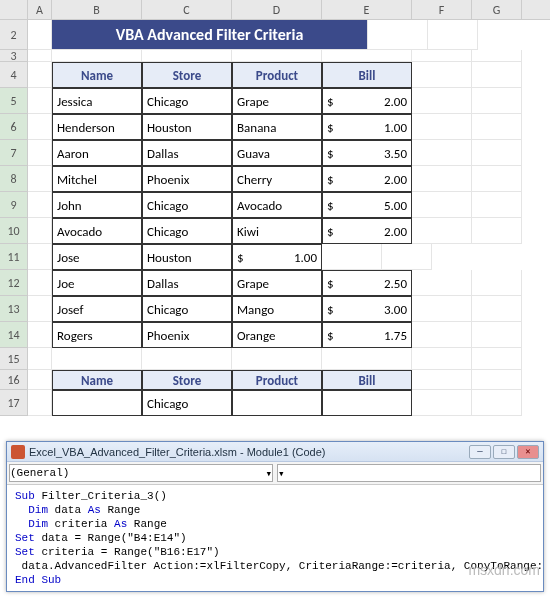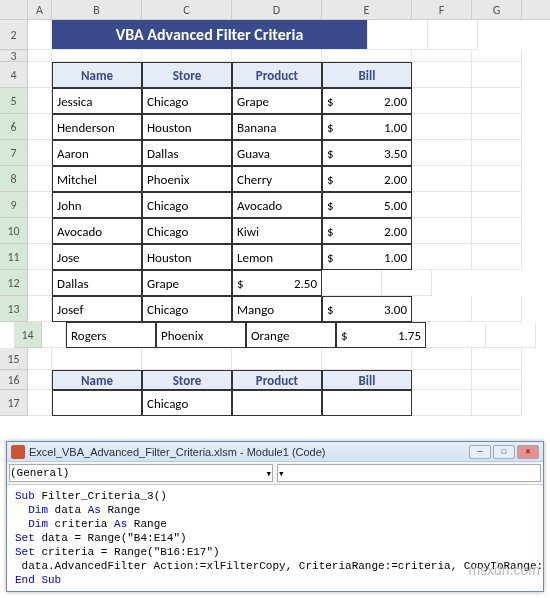--- a/index.html
+++ b/index.html
@@ -228,31 +228,31 @@
           <span>2.00</span>
         </div>
         <div class="cell wF"></div>
         <div class="cell wG"></div>
       </div>
       <div class="row" style="height: 26px;">
         <div class="rowhdr sel">11</div>
         <div class="cell wA"></div>
         <div class="cell tdata wB">Jose</div>
         <div class="cell tdata wC">Houston</div>
-        <div class="cell tdata wD">Lemon</div>
         <div class="cell tdata bill wE">
           <span>$</span>
           <span>1.00</span>
         </div>
         <div class="cell wF"></div>
         <div class="cell wG"></div>
       </div>
       <div class="row" style="height: 26px;">
         <div class="rowhdr sel">12</div>
         <div class="cell wA"></div>
+        <div class="cell tdata wB">Joe</div>
         <div class="cell tdata wC">Dallas</div>
         <div class="cell tdata wD">Grape</div>
         <div class="cell tdata bill wE">
           <span>$</span>
           <span>2.50</span>
         </div>
         <div class="cell wF"></div>
         <div class="cell wG"></div>
       </div>
       <div class="row" style="height: 26px;">
@@ -261,21 +261,21 @@
         <div class="cell tdata wB">Josef</div>
         <div class="cell tdata wC">Chicago</div>
         <div class="cell tdata wD">Mango</div>
         <div class="cell tdata bill wE">
           <span>$</span>
           <span>3.00</span>
         </div>
         <div class="cell wF"></div>
         <div class="cell wG"></div>
       </div>
-      <div class="row" style="height: 26px; justify-content: center;">
+      <div class="row" style="height: 26px;">
         <div class="rowhdr sel">14</div>
         <div class="cell wA"></div>
         <div class="cell tdata wB">Rogers</div>
         <div class="cell tdata wC">Phoenix</div>
         <div class="cell tdata wD">Orange</div>
         <div class="cell tdata bill wE">
           <span>$</span>
           <span>1.75</span>
         </div>
         <div class="cell wF"></div>

